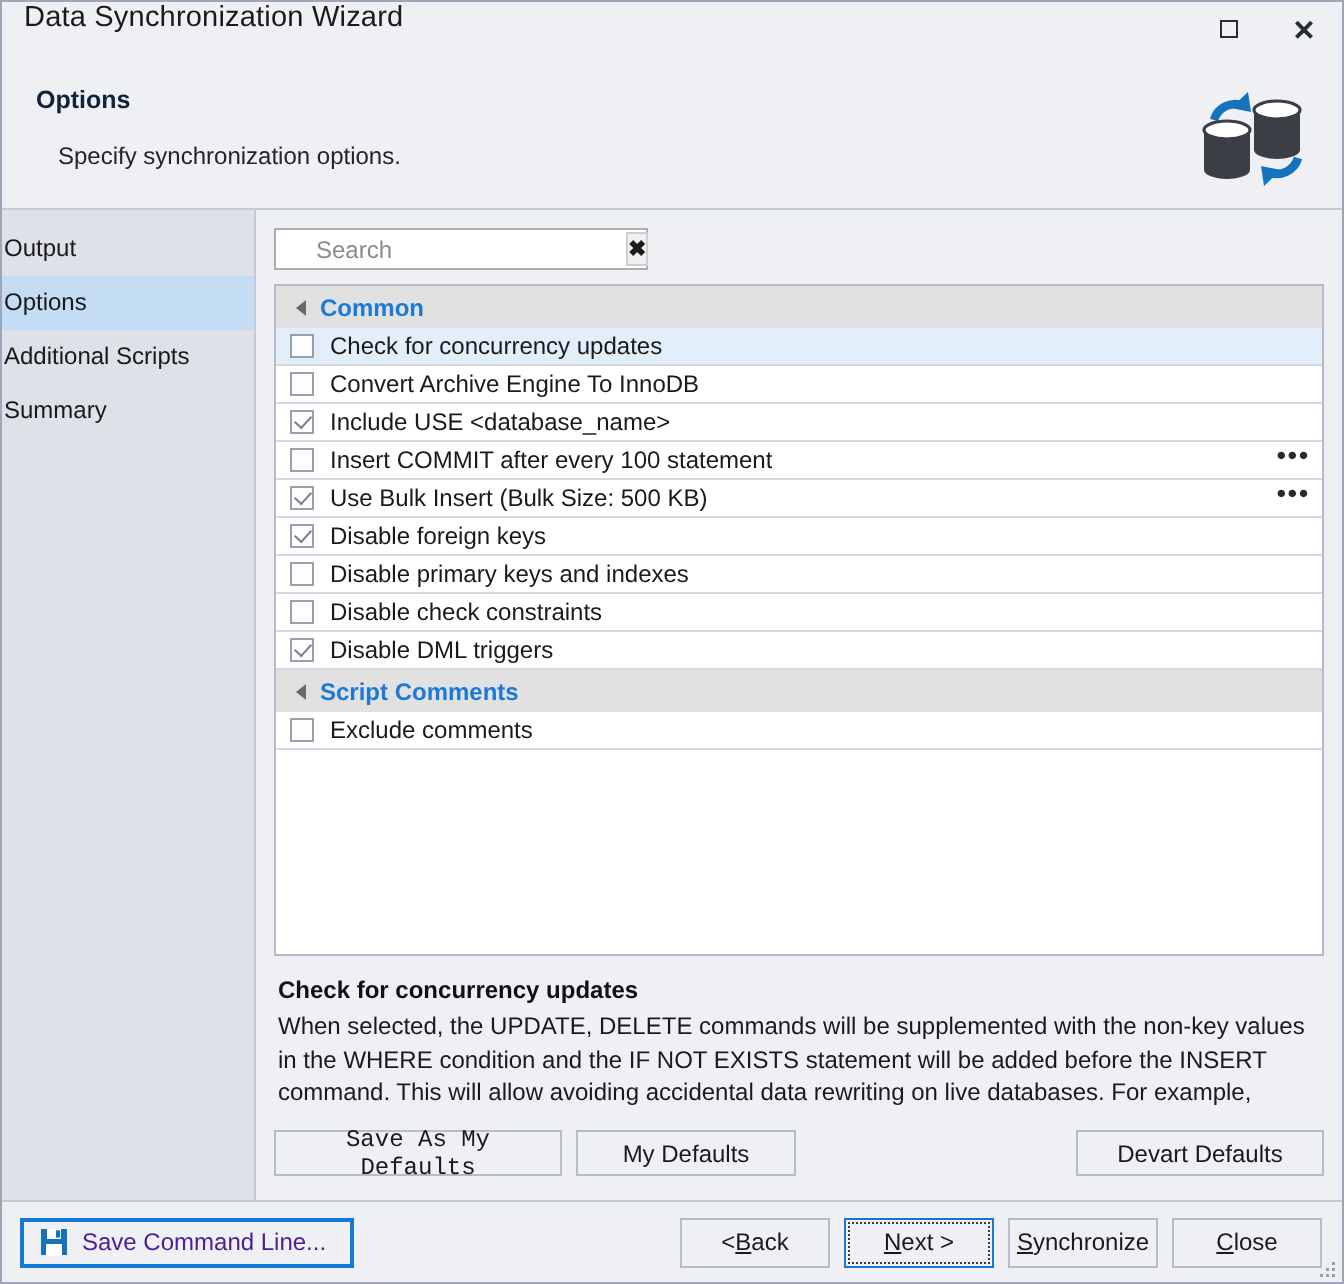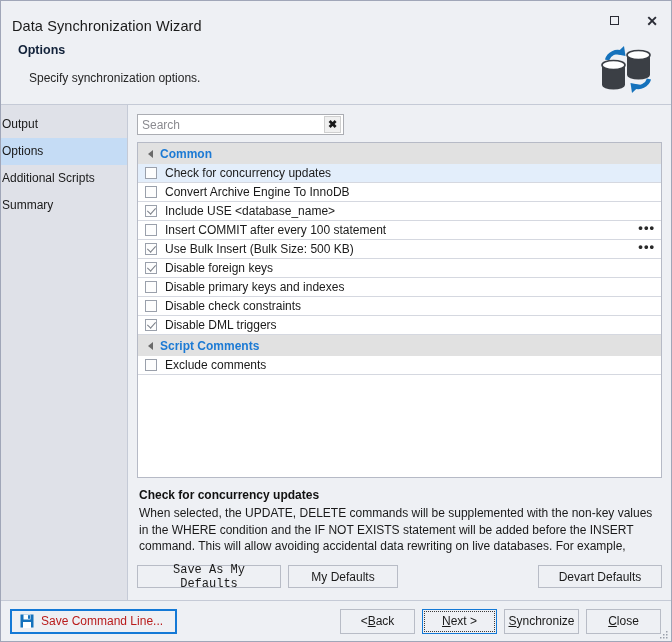--- a/index.html
+++ b/index.html
@@ -25,21 +25,21 @@
     display: flex;
     flex-direction: column;
   }
 
   
   .titlebar {
     height: 33px;
     flex: 0 0 33px;
     background: #eef0f4;
     display: flex;
-    align-items: flex-end;
+    align-items: flex-start;
     padding-left: 11px;
     box-sizing: border-box;
   }
   .title-text {
     font-size: 14.5px;
     color: #1a1a1a;
     letter-spacing: .1px;
   }
   .titlebar-spacer { flex: 1 1 auto; }
   .tb-btn {
@@ -126,27 +126,27 @@
   }
 
   
   .search-row {
     display: flex;
     align-items: stretch;
     height: 21px;
     flex: 0 0 21px;
   }
   .search-box {
-    width: 207px;
+    width: 187px;
     border: 1px solid #abadb3;
     background: #ffffff;
     box-sizing: border-box;
     display: flex;
     align-items: center;
-    padding-left: 4px;
+    padding-left: 20px;
   }
   .search-input {
     flex: 1 1 auto;
     border: 0;
     outline: 0;
     font-family: "Liberation Sans", sans-serif;
     font-size: 12px;
     color: #1a1a1a;
     background: transparent;
     padding: 0;
@@ -310,21 +310,21 @@
     position: relative;
   }
   .btn-cmdline {
     height: 25px;
     border: 2px solid #1479d6;
     background: #eef0f4;
     display: inline-flex;
     align-items: center;
     padding: 0 12px 0 8px;
     font-size: 12px;
-    color: #b91c1c;
+    color: #4c1d95;
     box-sizing: border-box;
   }
   .floppy {
     width: 14px; height: 14px;
     margin-right: 7px;
     flex: 0 0 14px;
   }
   .footer-spacer { flex: 1 1 auto; }
   .btn-nav {
     width: 68px;

